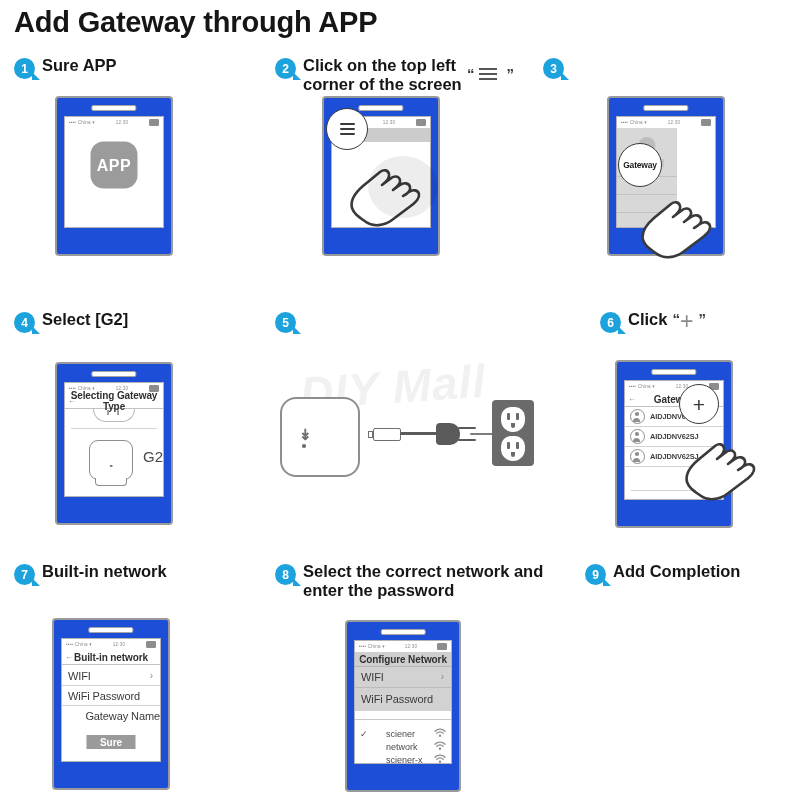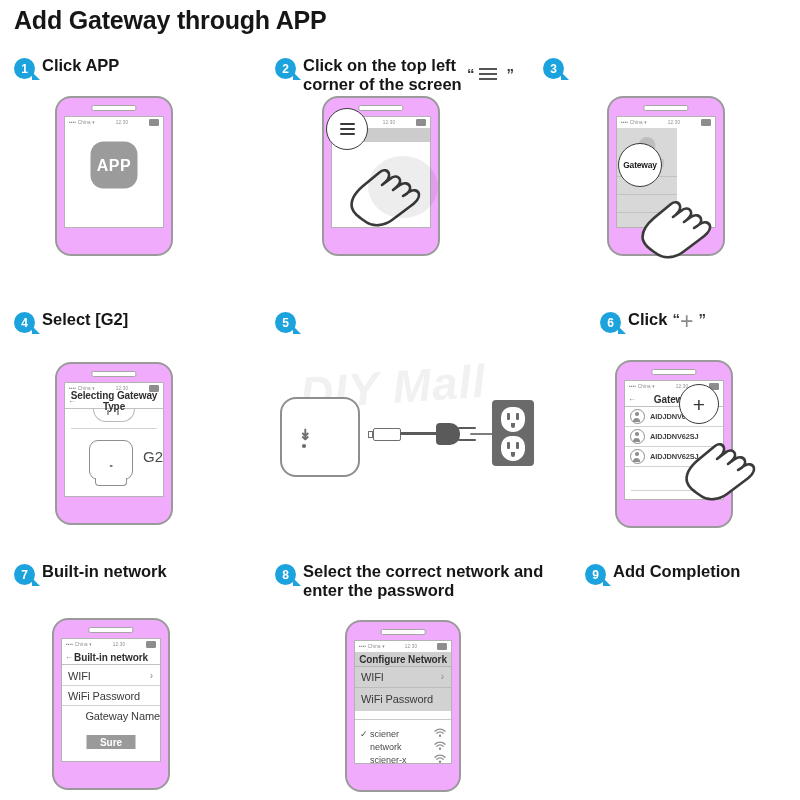--- a/index.html
+++ b/index.html
@@ -9,21 +9,21 @@
     font-family:"Liberation Sans", sans-serif;
     color:#1a1a1a;
     overflow:hidden;
     position:relative;
   }
   .page{position:relative;width:800px;height:800px;}
 
   
   .title{
     position:absolute;left:14px;top:6px;
-    font-size:25px;font-weight:bold;letter-spacing:-0.2px;
+    font-size:29px;font-weight:bold;letter-spacing:-0.2px;
     color:#161616;
   }
 
   
   .watermark{
     position:absolute;left:300px;top:360px;
     font-size:46px;font-weight:bold;font-style:italic;
     color:rgba(150,150,150,0.13);
     letter-spacing:1px;
     transform:rotate(-4deg);
@@ -69,22 +69,22 @@
     position:absolute;
     font-size:14.5px;line-height:26px;
     color:#5d5d5d;font-weight:bold;
     white-space:pre-line;
   }
 
   
   .phone{
     position:absolute;
     border:2px solid #9a9a9a;
-    border-radius:16px;
-    background:#f0abfc;
+    border-radius:4px;
+    background:#1d4ed8;
     box-sizing:border-box;
   }
   .speaker{
     position:absolute;left:50%;transform:translateX(-50%);
     top:7px;width:38%;height:4px;border-radius:2px;
     border:1.4px solid #a5a5a5;background:#fff;
   }
   .screen{
     position:absolute;left:7px;right:7px;top:18px;bottom:26px;
     border:1px solid #b3b3b3;background:#fff;
@@ -175,21 +175,21 @@
     display:flex;align-items:center;justify-content:center;
   }
 
   
   .wifi-panel{background:#d2d2d2;}
   .wifi-list .wrow{
     display:flex;align-items:center;height:13px;
     font-size:9px;color:#4a4a4a;padding:0 5px;box-sizing:border-box;
   }
   .wifi-list .wrow .chk{width:9px;font-size:9px;color:#4a4a4a;}
-  .wifi-list .wrow .wname{margin-left:1px;}
+  .wifi-list .wrow .wname{margin-left:17px;}
   .wifi-list .wrow .wifi-ico{margin-left:auto;}
 
   
   .magnifier{
     position:absolute;border-radius:50%;
     border:1.6px solid #3a3a3a;background:#fff;
     display:flex;align-items:center;justify-content:center;
     z-index:6;
   }
   .magnifier .mtext{font-size:8.5px;font-weight:bold;color:#1a1a1a;letter-spacing:-0.2px;}
@@ -260,21 +260,21 @@
 <body>
 
 <div class="page">
 
   <div class="title">Add Gateway through APP</div>
   <div class="watermark">DIY Mall</div>
 
   <div class="step" style="left:14px;top:56px;">
     <div class="step-head">
       <div class="badge">1</div>
-      <div class="step-label">Click APP</div>
+      <div class="step-label">Sure APP</div>
     </div>
   </div>
   <div class="phone" style="left:55px;top:96px;width:118px;height:160px;">
     <div class="speaker"></div>
     <div class="screen">
       <div class="statusbar">
         <div class="sb">▪▪▪▪ China ▾</div>
         <div class="sb">12:30</div>
         <div class="sb-batt">
             <i></i>

